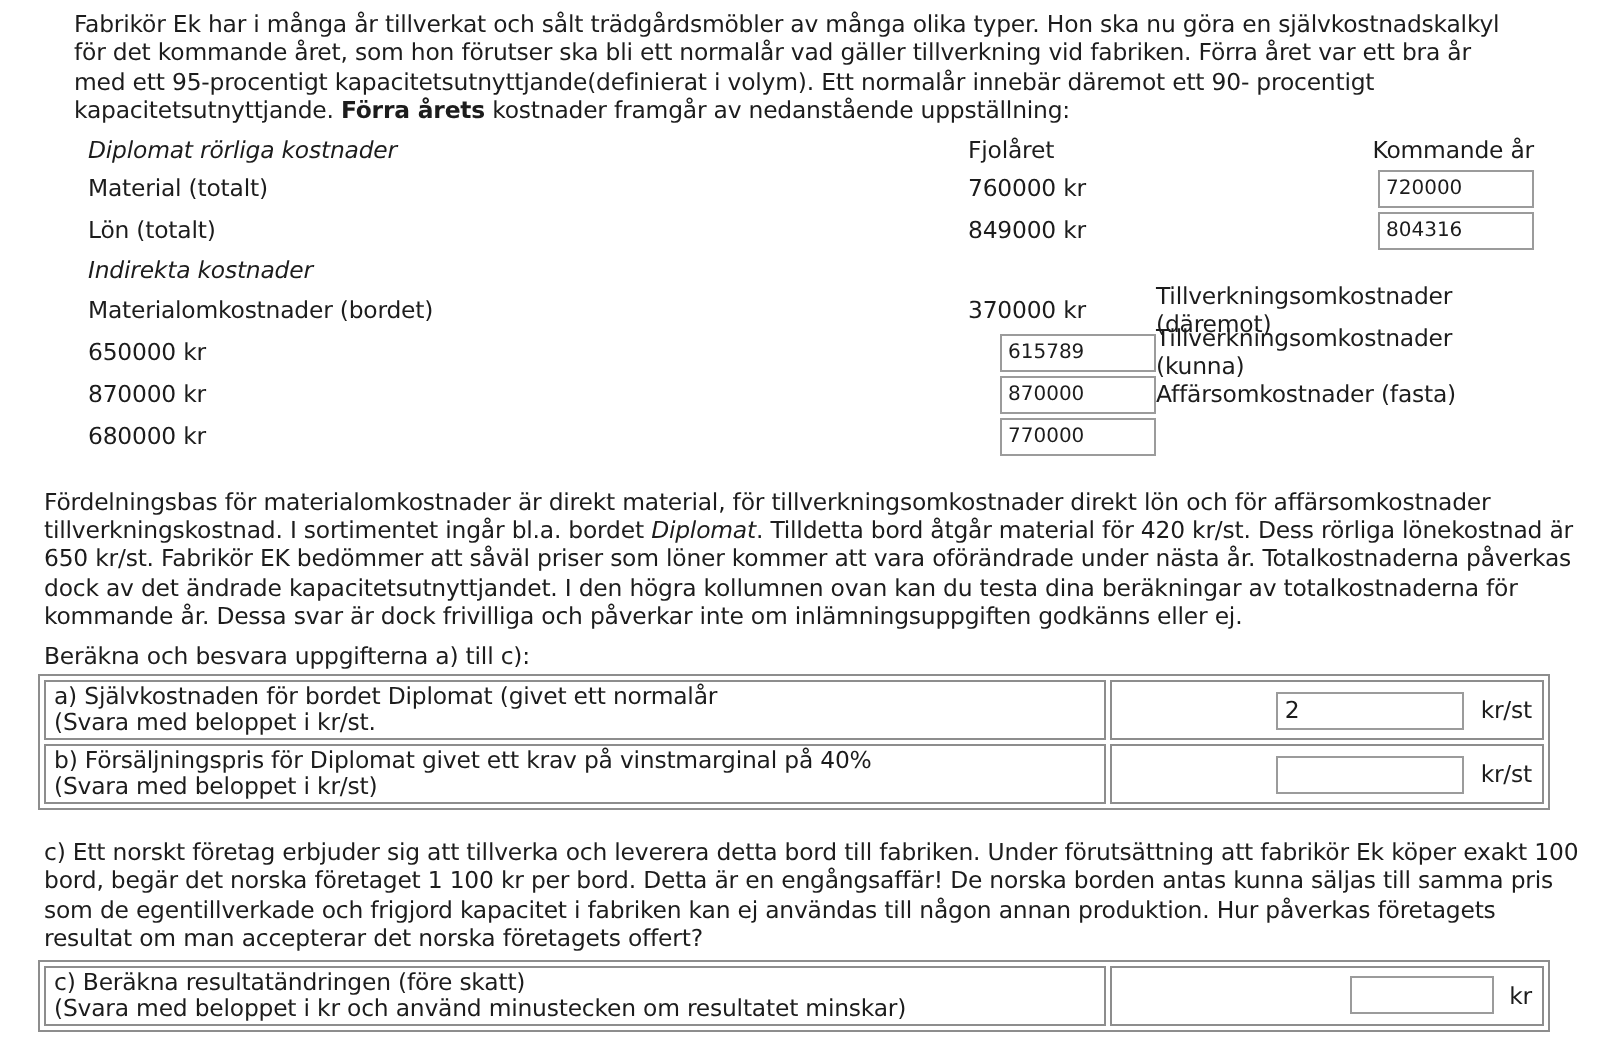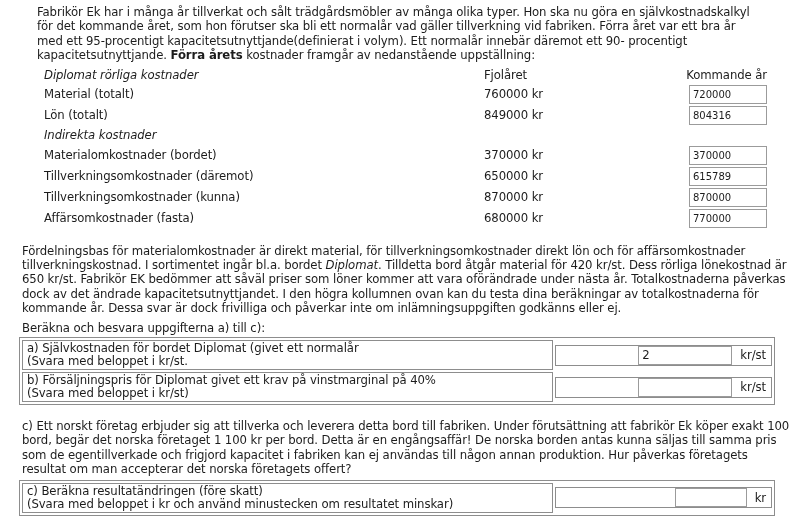--- a/index.html
+++ b/index.html
@@ -29,21 +29,21 @@
   }
 
   .para2 { margin:15px 10px 0 22px; }
   .calc-heading { margin:5px 0 0 22px; line-height:14.4px; }
 
   .qtable {
     margin:2px 0 0 19px; width:756px;
     border:1px solid #8d8d8d; padding:2px;
     display:flex; flex-direction:column; gap:2px; background:#fff;
   }
-  .qrow { display:flex; gap:2px;align-items:center; }
+  .qrow { display:flex; gap:2px; }
   .qlabel {
     width:531px; border:1px solid #8d8d8d; padding:1px 4px;
     line-height:13px; white-space:pre-line;
   }
   .qanswer {
     flex:1; border:1px solid #8d8d8d; display:flex; align-items:center;
     justify-content:flex-end; gap:8px; padding-right:5px;
   }
   .ans-input {
     width:94px; height:19px; border:1px solid #9b9b9b; background:#fff;
@@ -77,23 +77,20 @@
   <div class="c3">
       <input class="num-input" value="804316" style="">
     </div>
 
   <div class="it">Indirekta kostnader</div>
   <div class="c2"></div>
   <div class="c3"></div>
 
   <div>Materialomkostnader (bordet)</div>
   <div class="c2">370000 kr</div>
-  <div class="c3">
-      <input class="num-input" value="370000" style="">
-    </div>
 
   <div>Tillverkningsomkostnader (däremot)</div>
   <div class="c2">650000 kr</div>
   <div class="c3">
       <input class="num-input" value="615789" style="">
     </div>
 
   <div>Tillverkningsomkostnader (kunna)</div>
   <div class="c2">870000 kr</div>
   <div class="c3">

